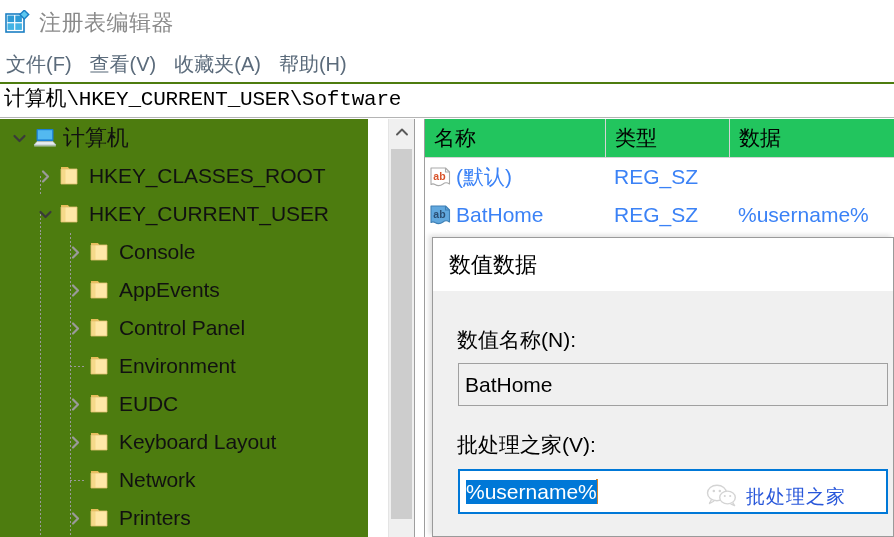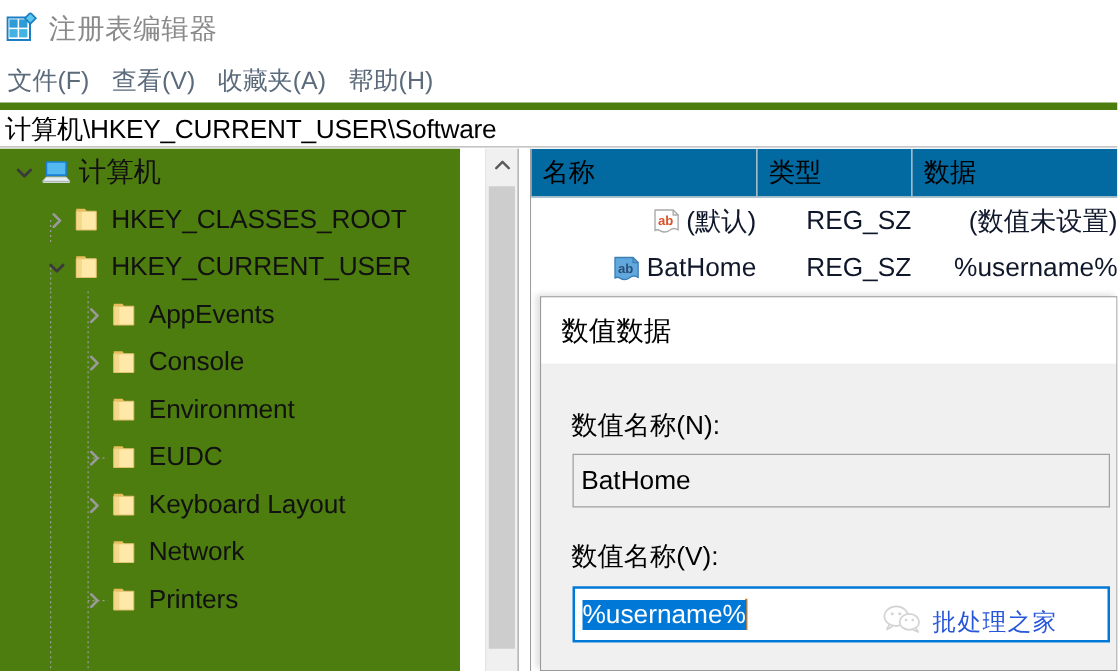--- a/index.html
+++ b/index.html
@@ -63,26 +63,27 @@
     white-space: nowrap;
     cursor: default;
   }
 
   
   .addressbar {
     position: absolute;
     left: 0; top: 82px;
     width: 894px; height: 36px;
     box-sizing: border-box;
-    border-top: 6px solid #4d7c0f;
+    border-top: 2px solid #4d7c0f;
     border-bottom: 1px solid #b4b4b4;
     background: #ffffff;
     display: flex;
-    align-items: center;
+    align-items: flex-start;
     padding-left: 4px;
+    font-family: Liberation Mono, monospace;
   }
   .address-text {
     font-size: 21px;
     color: #000000;
     white-space: nowrap;
     letter-spacing: -0.2px;
   }
 
   
   .panes {
@@ -197,21 +198,21 @@
     width: 469px; height: 418px;
     background: #ffffff;
     overflow: hidden;
   }
   .list-header {
     position: relative;
     height: 38px;
     display: flex;
     align-items: center;
     border-bottom: 1px solid #d4d4d4;
-    background: #0369a1;
+    background: #22c55e;
   }
   .lh-cell {
     font-size: 21px;
     color: #000000;
     padding-left: 9px;
     box-sizing: border-box;
     height: 38px;
     display: flex;
     align-items: center;
   }
@@ -220,28 +221,27 @@
   .lh-cell.c2 { width: 150px; border-left: 1px solid #d4d4d4; }
 
   .list-row {
     position: relative;
     height: 38px;
     display: flex;
     align-items: center;
   }
   .lr-cell {
     font-size: 21px;
-    color: #0f172a;
+    color: #3b82f6;
     box-sizing: border-box;
     height: 38px;
     display: flex;
     align-items: center;
     white-space: nowrap;
     overflow: hidden;
-    justify-content: flex-end;
   }
   .lr-cell.c0 { width: 180px; padding-left: 3px; }
   .lr-cell.c1 { width: 124px; padding-left: 9px; }
   .lr-cell.c2 { width: 165px; padding-left: 9px; }
 
   .ab-icon { width: 25px; height: 25px; margin-right: 3px; flex: 0 0 25px; }
 
   
   .dialog {
     position: absolute;
@@ -431,40 +431,56 @@
               </svg>
           </div>
           <div class="node-icon">
             <svg width="24" height="26" viewBox="0 0 24 26">
               <path d="M3 4 L10 4 L12 7 L3 7 Z" fill="#e8bd5a"></path>
               <path d="M3 6 L19 6 L19 21 L3 21 Z" fill="#ffe8a8"></path>
               <path d="M3 6 L7.5 6 L7.5 21 L3 21 Z" fill="#f5d98a"></path>
               <path d="M3 6 L19 6 L19 21 L3 21 Z" fill="none" stroke="#e3c272" stroke-width="0.8"></path>
             </svg>
           </div>
+          <div class="node-label">Console</div>
+        </div>
+
+        <div class="tree-row">
+          <div class="twisty" style="margin-left:62px;">
+            <svg width="17" height="17" viewBox="0 0 17 17">
+                <path d="M6 3.5 L11 8.5 L6 13.5" fill="none" stroke="#9a9a9a" stroke-width="2.2" stroke-linecap="round" stroke-linejoin="round"></path>
+              </svg>
+          </div>
+          <div class="node-icon">
+            <svg width="24" height="26" viewBox="0 0 24 26">
+              <path d="M3 4 L10 4 L12 7 L3 7 Z" fill="#e8bd5a"></path>
+              <path d="M3 6 L19 6 L19 21 L3 21 Z" fill="#ffe8a8"></path>
+              <path d="M3 6 L7.5 6 L7.5 21 L3 21 Z" fill="#f5d98a"></path>
+              <path d="M3 6 L19 6 L19 21 L3 21 Z" fill="none" stroke="#e3c272" stroke-width="0.8"></path>
+            </svg>
+          </div>
           <div class="node-label">AppEvents</div>
         </div>
 
         <div class="tree-row">
           <div class="twisty" style="margin-left:62px;">
             <svg width="17" height="17" viewBox="0 0 17 17">
                 <path d="M6 3.5 L11 8.5 L6 13.5" fill="none" stroke="#9a9a9a" stroke-width="2.2" stroke-linecap="round" stroke-linejoin="round"></path>
               </svg>
           </div>
           <div class="node-icon">
             <svg width="24" height="26" viewBox="0 0 24 26">
               <path d="M3 4 L10 4 L12 7 L3 7 Z" fill="#e8bd5a"></path>
               <path d="M3 6 L19 6 L19 21 L3 21 Z" fill="#ffe8a8"></path>
               <path d="M3 6 L7.5 6 L7.5 21 L3 21 Z" fill="#f5d98a"></path>
               <path d="M3 6 L19 6 L19 21 L3 21 Z" fill="none" stroke="#e3c272" stroke-width="0.8"></path>
             </svg>
           </div>
-          <div class="node-label">Console</div>
-        </div>
-
+          <div class="node-label">Control Panel</div>
+        </div>
 
         <div class="tree-row">
           <div class="twisty" style="margin-left:62px;"></div>
           <div class="node-icon">
             <svg width="24" height="26" viewBox="0 0 24 26">
               <path d="M3 4 L10 4 L12 7 L3 7 Z" fill="#e8bd5a"></path>
               <path d="M3 6 L19 6 L19 21 L3 21 Z" fill="#ffe8a8"></path>
               <path d="M3 6 L7.5 6 L7.5 21 L3 21 Z" fill="#f5d98a"></path>
               <path d="M3 6 L19 6 L19 21 L3 21 Z" fill="none" stroke="#e3c272" stroke-width="0.8"></path>
             </svg>
@@ -563,21 +579,20 @@
           <span class="ab-icon">
             <svg width="25" height="25" viewBox="0 0 25 25">
               <path d="M3 3 L17.5 3 L21.5 7 L21.5 19 Q18 16.5 15 19 Q11 22 7 19.5 Q5 18.2 3 19.5 Z" fill="#ffffff" stroke="#a9a9a9" stroke-width="1.1" stroke-linejoin="round"></path>
               <path d="M17.5 3 L17.5 7 L21.5 7" fill="none" stroke="#a9a9a9" stroke-width="1.1" stroke-linejoin="round"></path>
               <text x="11.5" y="15" font-family="'Liberation Sans',sans-serif" font-size="10.5" font-weight="bold" fill="#d8532a" text-anchor="middle">ab</text>
             </svg>
           </span>
           <span>(默认)</span>
         </div>
         <div class="lr-cell c1">REG_SZ</div>
-        <div class="lr-cell c2">(数值未设置)</div>
       </div>
 
       <div class="list-row">
         <div class="lr-cell c0">
           <span class="ab-icon">
             <svg width="25" height="25" viewBox="0 0 25 25">
               <path d="M3 3 L17.5 3 L21.5 7 L21.5 19 Q18 16.5 15 19 Q11 22 7 19.5 Q5 18.2 3 19.5 Z" fill="#61a8de" stroke="#3d7fb5" stroke-width="1.1" stroke-linejoin="round"></path>
               <path d="M17.5 3 L17.5 7 L21.5 7" fill="none" stroke="#3d7fb5" stroke-width="1.1" stroke-linejoin="round"></path>
               <text x="11.5" y="15" font-family="'Liberation Sans',sans-serif" font-size="10.5" font-weight="bold" fill="#2b4f74" text-anchor="middle">ab</text>
             </svg>
@@ -597,21 +612,21 @@
       <span class="dlg-title-text">数值数据</span>
     </div>
     <div class="dlg-body">
 
       <div class="dlg-label" style="left:24px; top:35px;">数值名称(N):</div>
 
       <div class="dlg-input readonly" style="left:25px; top:72px; width:430px; height:43px;">
         <span>BatHome</span>
       </div>
 
-      <div class="dlg-label" style="left:24px; top:140px;">数值名称(V):</div>
+      <div class="dlg-label" style="left:24px; top:140px;">批处理之家(V):</div>
 
       <div class="dlg-input active" style="left:25px; top:178px; width:430px; height:45px;">
         <span class="sel">%username%</span>
           <span class="caret"></span>
       </div>
 
     </div>
   </div>
 
   <div class="watermark">

